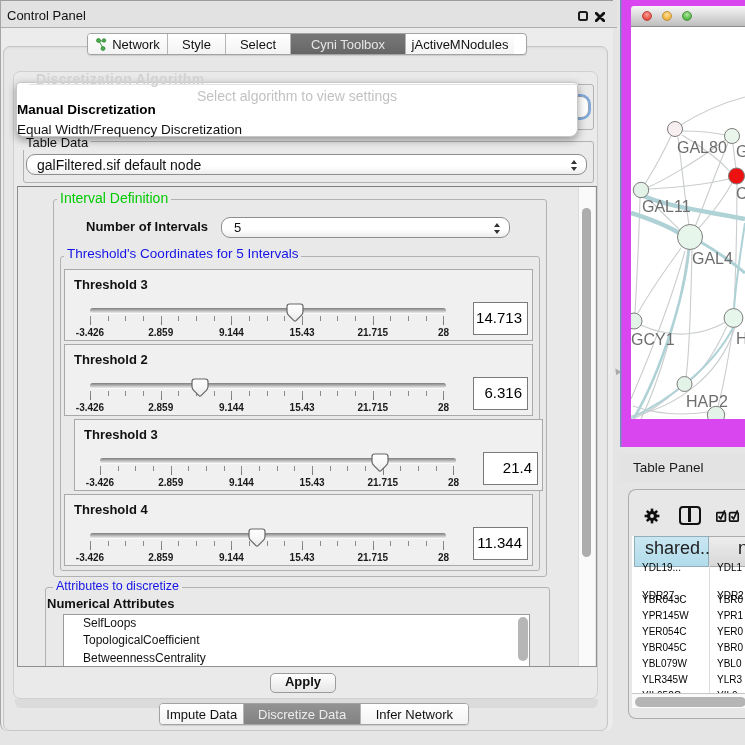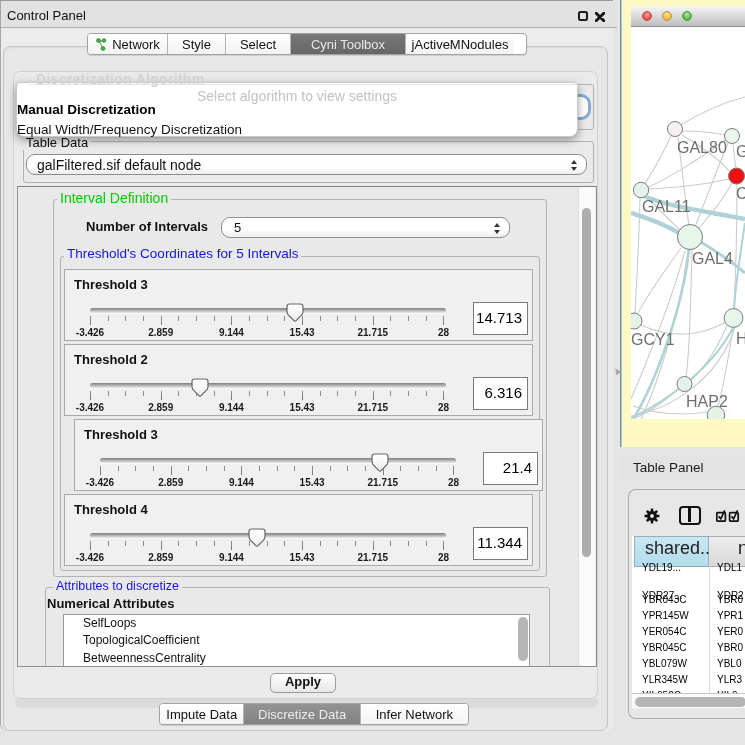--- a/index.html
+++ b/index.html
@@ -74,21 +74,21 @@
 
 #popup { position:absolute; left:15px; top:81px; width:562px; height:55px; background:#FFF;
   border:1px solid #C8C8C8; border-radius:4px 4px 8px 8px; box-shadow:0 3px 9px rgba(0,0,0,0.38); z-index:50; }
 #popup .ghost { position:absolute; left:0; top:5px; width:100%; text-align:center; font-size:14px; color:#C2C2C2; }
 #popup .it1 { position:absolute; left:0px; top:19px; font-size:13.5px; font-weight:bold; color:#000; }
 #popup .it2 { position:absolute; left:0px; top:39px; font-size:13.5px; color:#111; }
 #faintline { position:absolute; left:28px; top:83px; width:549px; height:1px; background:#E3E3E3; z-index:51; }
 #fainttitle { position:absolute; left:35px; top:70px; font-size:14px; letter-spacing:0.3px; font-weight:bold; color:#D2D2D2; z-index:52; }
 
 
-#netwin { position:absolute; left:620px; top:0; width:125px; height:447px; background:#fef9c3;
+#netwin { position:absolute; left:620px; top:0; width:125px; height:447px; background:#d946ef;
   box-shadow:inset 1.5px 0 0 #6C8FBC; }
 #nettitle { position:absolute; left:11px; top:6px; width:114px; height:21px;
   background:linear-gradient(#F7F7F7,#BEBEBE); border-bottom:1px solid #8E8E8E; border-radius:3px 0 0 0; }
 .tl { position:absolute; top:5px; width:10px; height:10px; border-radius:50%; }
 #netcanvas { position:absolute; left:11px; top:27px; width:114px; height:392px; background:#FFF; }
 
 #cursor { position:absolute; left:614px; top:368px; width:0; height:0;
   border-left:3px solid transparent; border-right:3px solid transparent; border-bottom:6px solid #9A9A9A;
   transform:rotate(-35deg); opacity:0.8; }
 

